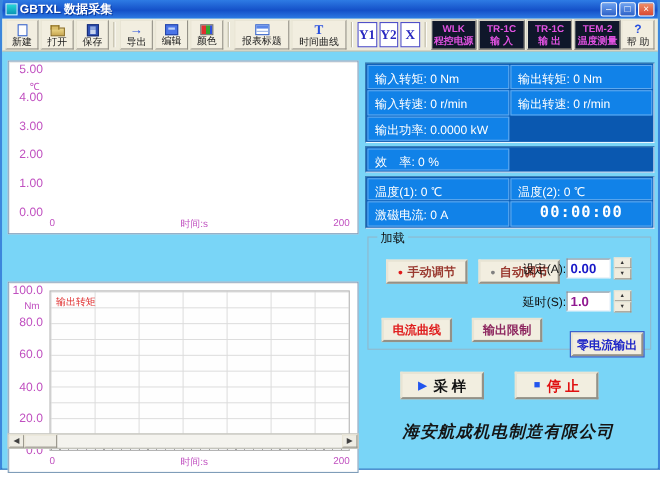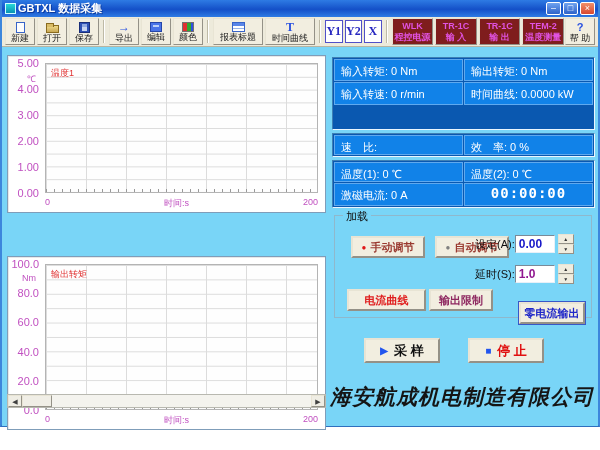--- a/index.html
+++ b/index.html
@@ -32,21 +32,21 @@
   .ic-time-glyph { color:#2850E0; font-family:"Liberation Serif",serif; font-weight:bold; font-size:12px; line-height:12px; }
   .ic-help-glyph { color:#2850E0; font-weight:bold; font-size:11px; line-height:12px; }
   .ic-edit { width:12px; height:10px; background:#4A74E8; border:1px solid #2646A8; }
   .ic-edit::after { content:""; position:absolute; left:2px; top:2px; right:2px; height:2px; background:#BCD0F8; }
   .ic-color { width:12px; height:10px; border:1px solid #707070; background:linear-gradient(90deg,#E03030 0 4px,#30A830 4px 8px,#3050E0 8px 12px); }
   .ic-report { width:13px; height:10px; background:#fff; border:1px solid #3864C8; }
   .ic-report::before { content:""; position:absolute; left:0; right:0; top:0; height:3px; background:#5A86E8; }
   .ic-report::after { content:""; position:absolute; left:0; right:0; top:5px; height:1px; background:#9AB4E8; }
   .axis-btn { width:24px; margin:2px 1px; background:#fff; border:1px solid #5050C8; color:#2828C0;
     font-family:"Liberation Serif",serif; font-weight:bold; font-size:12px; display:flex; align-items:center; justify-content:center; }
-  .dev-btn { width:58px; margin:0 1px; background:#7f1d1d; border:1px outset #E8E4D4; color:#E052E0; font-weight:bold;
+  .dev-btn { width:58px; margin:0 1px; background:#0f172a; border:1px outset #E8E4D4; color:#E052E0; font-weight:bold;
     font-size:9px; line-height:11px; display:flex; flex-direction:column; justify-content:center; text-align:center; }
   .help-btn { margin-left:auto; width:32px; }
 
   
   .main { position:relative; height:379px; background:#79D5F7; font-size:11px; }
 
   
   .chart-panel { position:absolute; background:#fff; border:1px solid #7F9DB9; box-shadow:inset 1px 1px 0 #E8E8E8; }
   .chart1 { left:5px; top:8px; width:319px; height:158px; }
   .chart2 { left:5px; top:169px; width:319px; height:174px;margin-top:40px; }
@@ -86,34 +86,34 @@
   .dot-gray { color:#808080; font-size:8px; }
   .fld-row { position:absolute; display:flex; align-items:center; }
   .row-set { left:140px; top:18px; }
   .row-delay { left:140px; top:48px; }
   .fld-label { font-size:11px; color:#101010; }
   .fld { width:40px; height:18px; background:#fff; border:1px solid; border-color:#7A8A98 #E8F0F8 #E8F0F8 #7A8A98; padding:1px 3px; font-size:12px; font-weight:bold; line-height:14px; }
   .fld.blue { color:#1818C8; }
   .fld.purple { color:#901890; }
   .spin { width:16px; height:20px; margin-left:3px; display:flex; flex-direction:column; }
   .spin span { flex:1; background:#F0ECDE; border:1px outset #E8E4D4; font-size:5px; line-height:8px; text-align:center; color:#333; }
-  .btn-curve { left:12px; top:73px; width:79px; height:22px; color:#E02020; font-weight:bold; }
+  .btn-curve { left:12px; top:73px; width:64px; height:22px; color:#E02020; font-weight:bold; }
   .btn-limit { left:94px; top:73px; width:64px; height:22px; color:#8E2860; font-weight:bold; }
   .btn-zero { left:184px; top:86px; width:66px; height:22px; color:#2028C8; font-weight:bold; border:2px outset #E8E4D4; outline:1px solid #3858C8; }
 
   
   .act-btn { position:absolute; top:291px; width:76px; height:25px; background:#F2EEE0; border:2px outset #E8E4D4;
     font-size:13px; font-weight:bold; display:flex; align-items:center; justify-content:center; gap:6px; }
   .btn-sample { left:362px; color:#101010; }
   .btn-stop { left:466px; color:#E01010; }
   .play-ic { color:#2255EE; font-size:10px; }
   .stop-ic { color:#2255EE; font-size:10px; }
 
   .company { position:absolute; left:326px; top:336px; width:268px; text-align:center; color:#151515;
-    font-family:"Liberation Serif",serif; font-style:italic; font-weight:bold; font-size:21px; letter-spacing:1px; white-space:nowrap; }
+    font-family:"Liberation Serif",serif; font-style:italic; font-weight:bold; font-size:15px; letter-spacing:1px; white-space:nowrap; }
 </style>
 </head>
 <body>
 
 <div class="window">
 
   <div class="titlebar">
     <span class="app-icon"></span>
     <span class="title-text">GBTXL  数据采集</span>
     <span class="win-btns">
@@ -190,24 +190,20 @@
     <div class="chart-panel chart1">
       <div class="ylabels">
         <span class="ytick" style="top:0%">5.00</span>
         <span class="yunit">℃</span>
         <span class="ytick" style="top:20%">4.00</span>
         <span class="ytick" style="top:40%">3.00</span>
         <span class="ytick" style="top:60%">2.00</span>
         <span class="ytick" style="top:80%">1.00</span>
         <span class="ytick" style="top:100%">0.00</span>
       </div>
-      <div class="plot">
-        <span class="series-label">温度1</span>
-        <div class="xdashes"></div>
-      </div>
       <div class="xaxis">
         <span>0</span>
         <span>时间:s</span>
         <span>200</span>
       </div>
     </div>
 
     <div class="chart-panel chart2">
       <div class="ylabels">
         <span class="ytick" style="top:0%">100.0</span>
@@ -233,25 +229,25 @@
       <span class="scroll-arrow">◀</span>
       <span class="scroll-thumb"></span>
       <span class="scroll-track"></span>
       <span class="scroll-arrow">▶</span>
     </div>
 
     <div class="bluepanel p1">
       <div class="bcell">输入转矩: 0 Nm</div>
       <div class="bcell">输出转矩: 0 Nm</div>
       <div class="bcell">输入转速: 0 r/min</div>
-      <div class="bcell">时间曲线: 0.0000 kW</div>
+      <div class="bcell">输出转速: 0 r/min</div>
+      <div class="bcell">输出功率: 0.0000 kW</div>
     </div>
 
     <div class="bluepanel p2">
-      <div class="bcell">速　比:</div>
       <div class="bcell">效　率: 0 %</div>
     </div>
 
     <div class="bluepanel p3">
       <div class="bcell">温度(1): 0 ℃</div>
       <div class="bcell">温度(2): 0 ℃</div>
       <div class="bcell">激磁电流: 0 A</div>
       <div class="bcell clock">00:00:00</div>
     </div>
 

